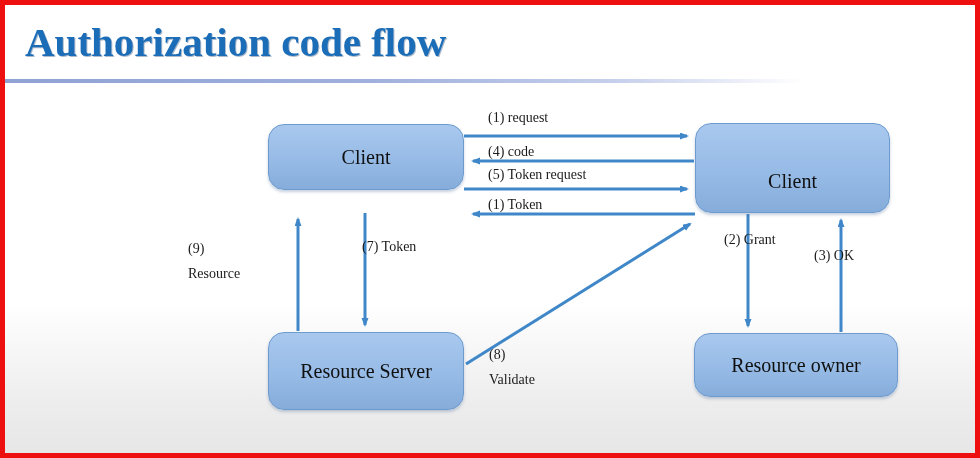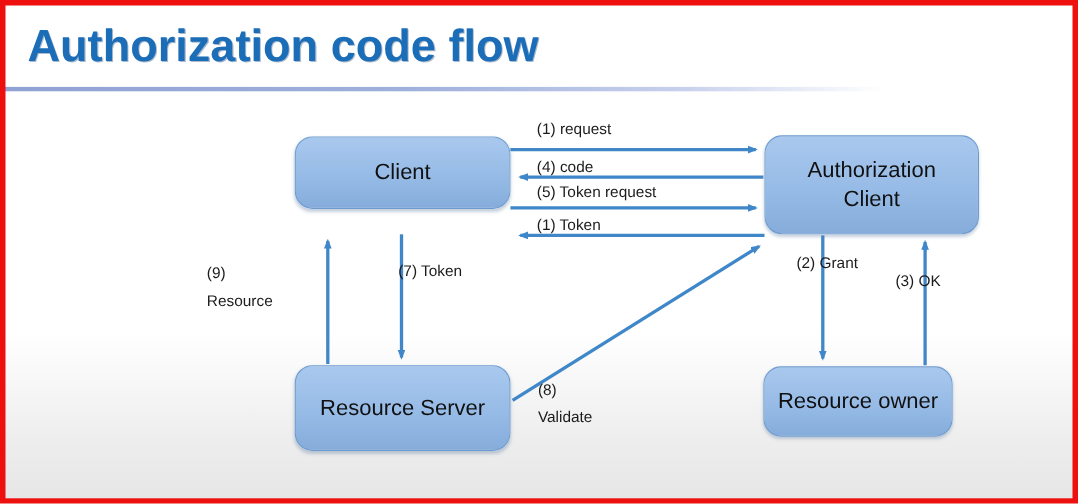--- a/index.html
+++ b/index.html
@@ -7,20 +7,21 @@
     padding: 0;
     background: #ffffff;
     font-family: "Liberation Sans", sans-serif;
   }
   .slide {
     position: relative;
     width: 980px;
     height: 458px;
     overflow: hidden;
     background: linear-gradient(180deg, #ffffff 0%, #ffffff 66%, #ededed 88%, #e6e6e6 100%);
+    font-family: Liberation Serif, serif;
   }
   .red-frame {
     position: absolute;
     inset: 0;
     border: 5px solid #ee0f0f;
     pointer-events: none;
     z-index: 10;
   }
   .title {
     position: absolute;
@@ -59,21 +60,21 @@
     align-items: center;
     justify-content: center;
     text-align: center;
     font-size: 20px;
     color: #101010;
     line-height: 1.3;
   }
   .node-client          { left: 268px; top: 124px; width: 196px; height: 66px; }
   .node-auth-server     { left: 695px; top: 123px; width: 195px; height: 90px; }
   .node-resource-server { left: 268px; top: 332px; width: 196px; height: 78px; }
-  .node-resource-owner  { left: 694px; top: 333px; width: 172px; height: 64px; }
+  .node-resource-owner  { left: 694px; top: 333px; width: 204px; height: 64px; }
   .flow-label {
     position: absolute;
     font-size: 14px;
     color: #1b1b1b;
     line-height: 25px;
     white-space: nowrap;
   }
   .lbl-1 { left: 488px; top: 105px; }
   .lbl-4 { left: 488px; top: 139px; }
   .lbl-5 { left: 488px; top: 162px; }
@@ -117,21 +118,21 @@
 
     <line x1="466" y1="364" x2="690" y2="224" stroke="#3f87c8" stroke-width="3" marker-end="url(#ah)"></line>
   </svg>
 
   <div class="node node-client">
     <span>Client</span>
   </div>
 
   <div class="node node-auth-server">
     <span>
-      <span>Authorization</span><br>
+      <br>
       <span>Client</span>
     </span>
   </div>
 
   <div class="node node-resource-server">
     <span>Resource Server</span>
   </div>
 
   <div class="node node-resource-owner">
     <span>Resource owner</span>

